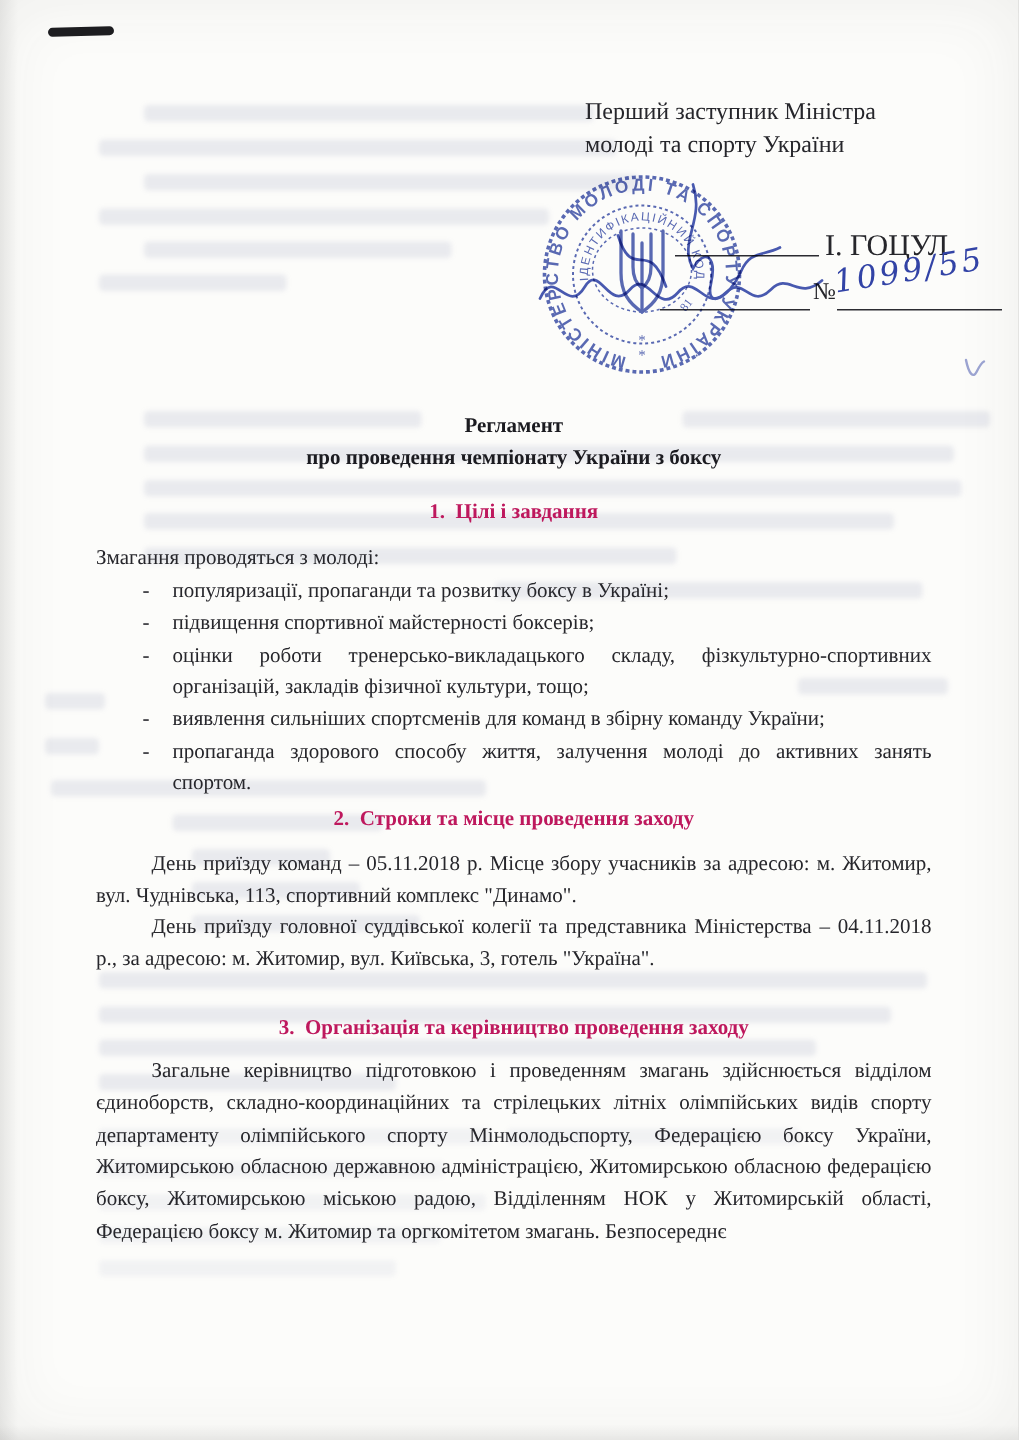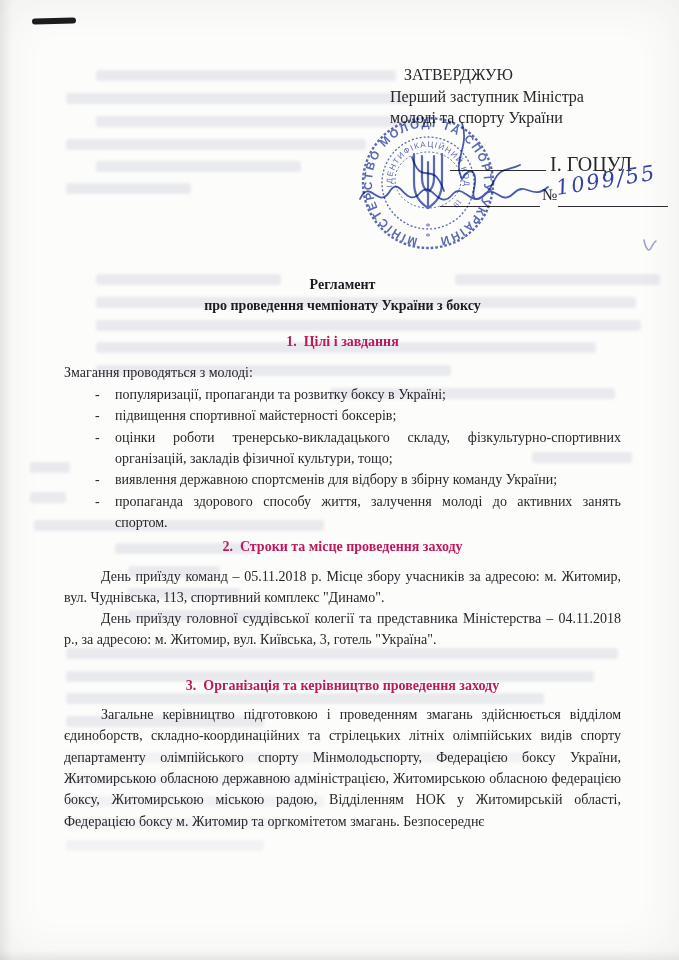--- a/index.html
+++ b/index.html
@@ -93,21 +93,20 @@
       <div class="bl" style="left: 66px; top: 716px; width: 198px;"></div>
       <div class="bl" style="left: 66px; top: 752px; width: 262px; opacity: 0.55;"></div>
       <div class="bl" style="left: 338px; top: 752px; width: 195px; opacity: 0.55;"></div>
       <div class="bl" style="left: 66px; top: 774px; width: 230px; opacity: 0.55;"></div>
       <div class="bl" style="left: 66px; top: 796px; width: 258px; opacity: 0.55;"></div>
       <div class="bl" style="left: 66px; top: 818px; width: 228px; opacity: 0.55;"></div>
       <div class="bl" style="left: 66px; top: 840px; width: 198px; opacity: 0.55;"></div>
     </div>
 
   <div class="approval">
-    <div class="first">ЗАТВЕРДЖУЮ</div>
     <div>Перший заступник Міністра</div>
     <div>молоді та спорту України</div>
   </div>
 
   <div class="sig-underline" style="left:450px;top:156px;width:96px;height:14px;"></div>
   <div class="sig-name">І. ГОЦУЛ</div>
   <div class="sig-underline" style="left:440px;top:192px;width:100px;height:14px;"></div>
   <div class="num-label">№</div>
   <div class="sig-underline" style="left:558px;top:192px;width:110px;height:14px;"></div>
   <div class="num-value">1099/55</div>
@@ -165,21 +164,21 @@
       <div class="bullet">
         <span class="mk">-</span>
         <span class="bt">підвищення спортивної майстерності боксерів;</span>
       </div>
       <div class="bullet">
         <span class="mk">-</span>
         <span class="bt">оцінки роботи тренерсько-викладацького складу, фізкультурно-спортивних організацій, закладів фізичної культури, тощо;</span>
       </div>
       <div class="bullet">
         <span class="mk">-</span>
-        <span class="bt">виявлення державною спортсменів для відбору в збірну команду України;</span>
+        <span class="bt">виявлення сильніших спортсменів для команд в збірну команду України;</span>
       </div>
       <div class="bullet">
         <span class="mk">-</span>
         <span class="bt">пропаганда здорового способу життя, залучення молоді до активних занять спортом.</span>
       </div>
     </div>
 
     <div class="sec-heading h2">2. Строки та місце проведення заходу</div>
     <div class="para-group">
       <p class="para">День приїзду команд – 05.11.2018 р. Місце збору учасників за адресою: м. Житомир, вул. Чуднівська, 113, спортивний комплекс "Динамо".</p>

